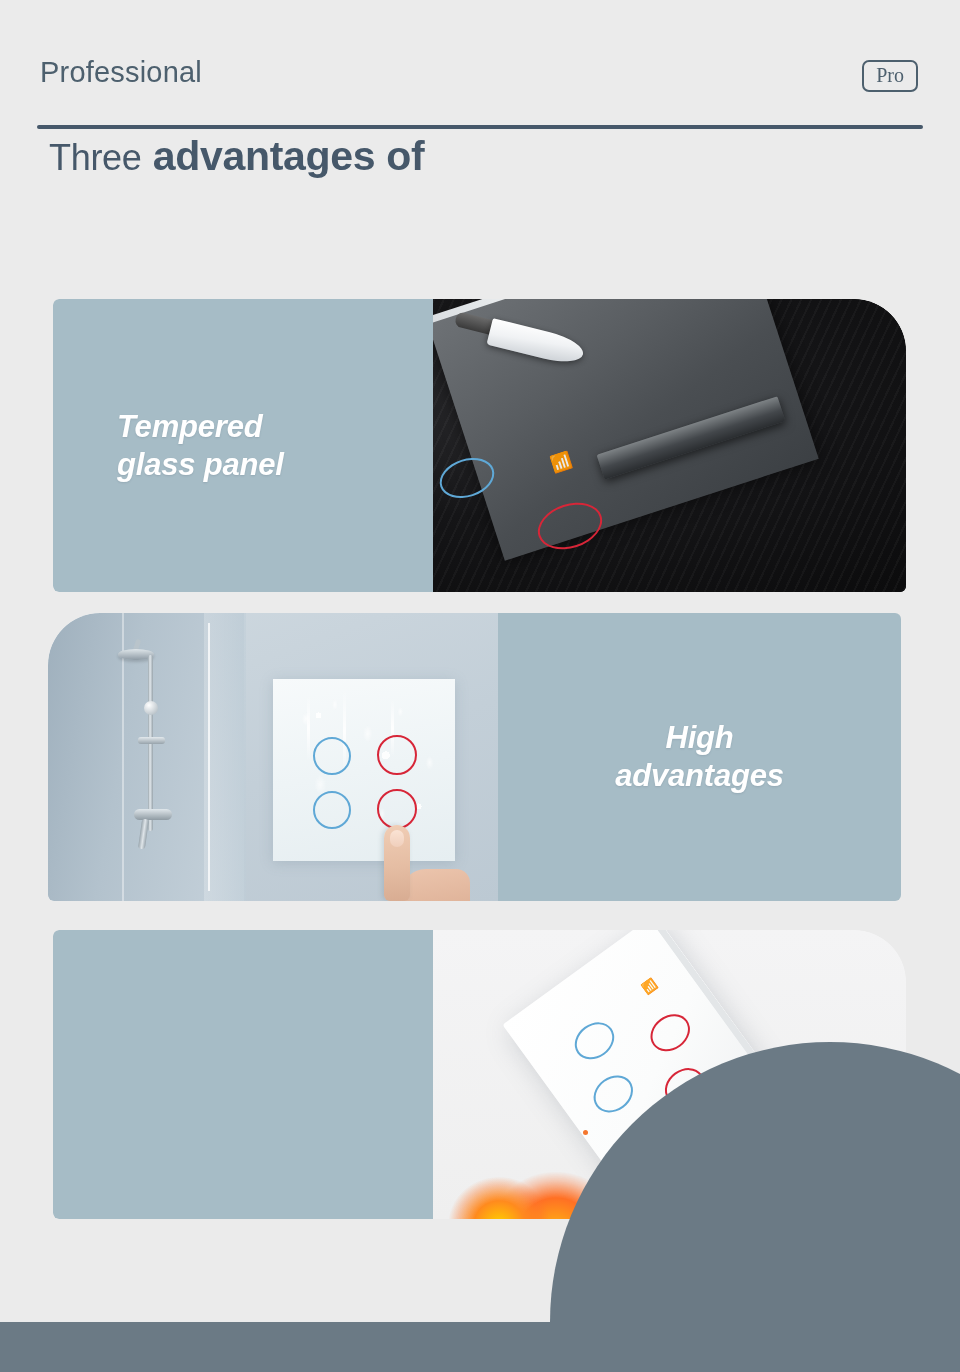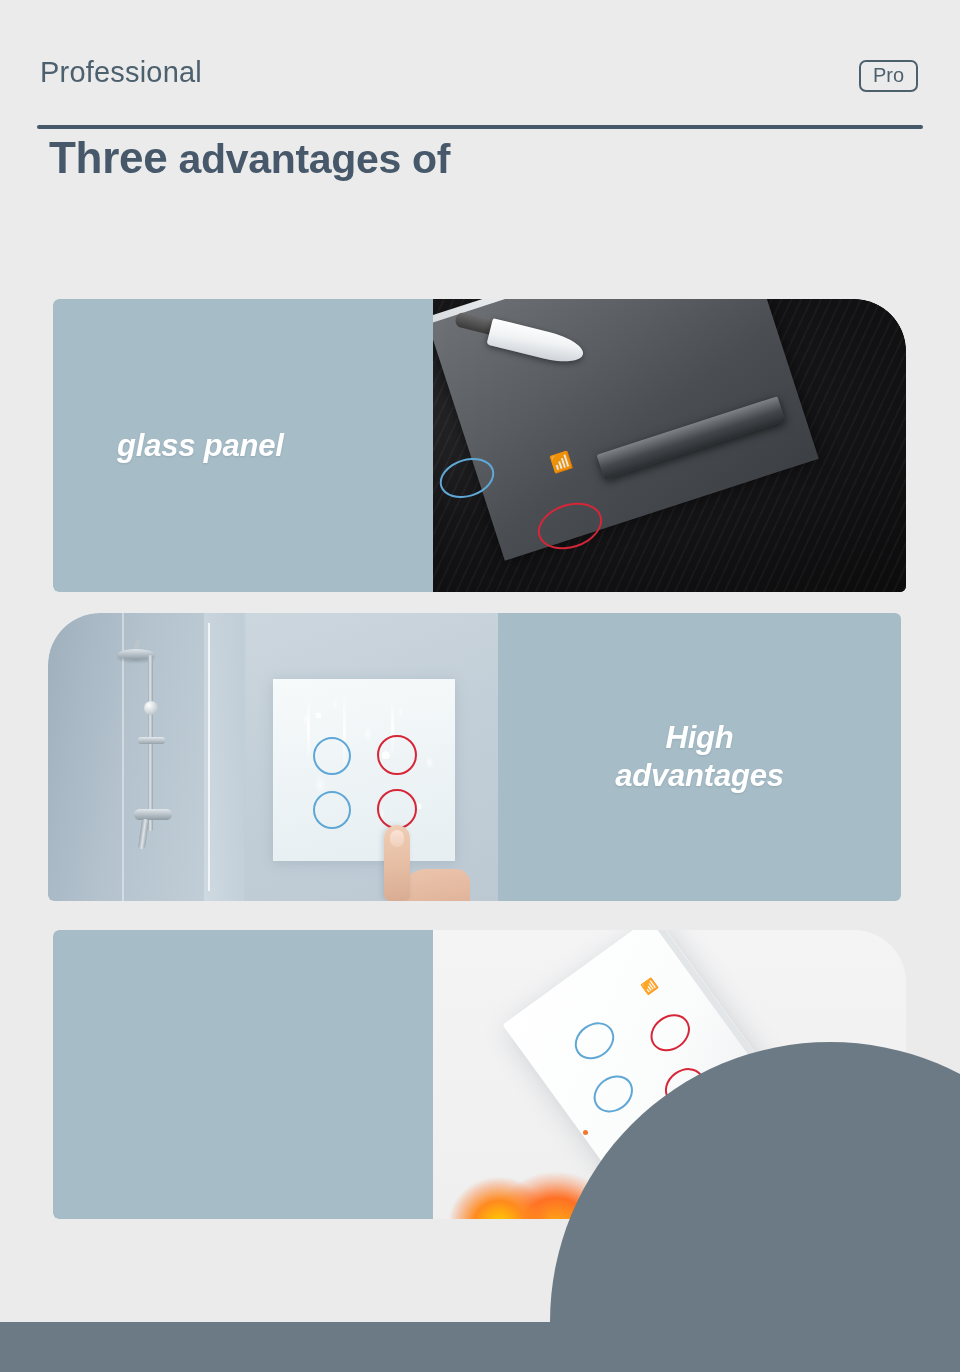--- a/index.html
+++ b/index.html
@@ -15,33 +15,34 @@
     position:absolute;left:40px;top:28px;
     font-size:29px;color:#4d606e;letter-spacing:.2px;
     font-weight:400;line-height:1;
   }
   .pro-badge{
     position:absolute;right:42px;top:30px;
     border:2px solid #4d606e;border-radius:7px;
     padding:3px 12px 5px;
     font-size:20px;color:#4d606e;line-height:1;
     font-weight:400;
+    font-family:Liberation Serif, serif;
   }
   .header-rule{
     position:absolute;left:37px;top:95px;width:886px;height:4px;
     background:#46586a;border-radius:2px;
   }
 
   
   .headline{
     position:absolute;left:49px;top:132px;width:860px;
     color:#46586a;line-height:1.18;letter-spacing:-.3px;
   }
   .headline .line{display:block;white-space:nowrap;}
-  .hl-strong{font-weight:700;font-size:44px;}
+  .hl-strong{font-weight:400;font-size:36px;}
   .hl-normal{font-weight:700;font-size:41px;}
   .hl-line2{font-weight:700;font-size:41px;}
 
   
   .card{position:absolute;display:flex;overflow:hidden;}
   .panel{
     background:#a6bcc6;position:relative;flex:none;
     display:flex;align-items:center;
   }
   .panel-text{
@@ -238,20 +239,21 @@
 
 <div class="headline">
   <span class="line">
     <span class="hl-strong">Three</span><span class="hl-normal"> advantages of</span>
   </span>
 </div>
 
 <div class="card" id="card1">
   <div class="panel">
     <div class="panel-text">
+      <div>Tempered</div>
       <div>glass panel</div>
     </div>
   </div>
   <div class="photo">
     <div class="p1-bg"></div>
     <div class="p1-glass"></div>
     <div class="p1-glass-top"></div>
     <div class="p1-base"></div>
     <span class="ring ring-blue p1-r1"></span>
     <span class="ring ring-red p1-r2"></span>

